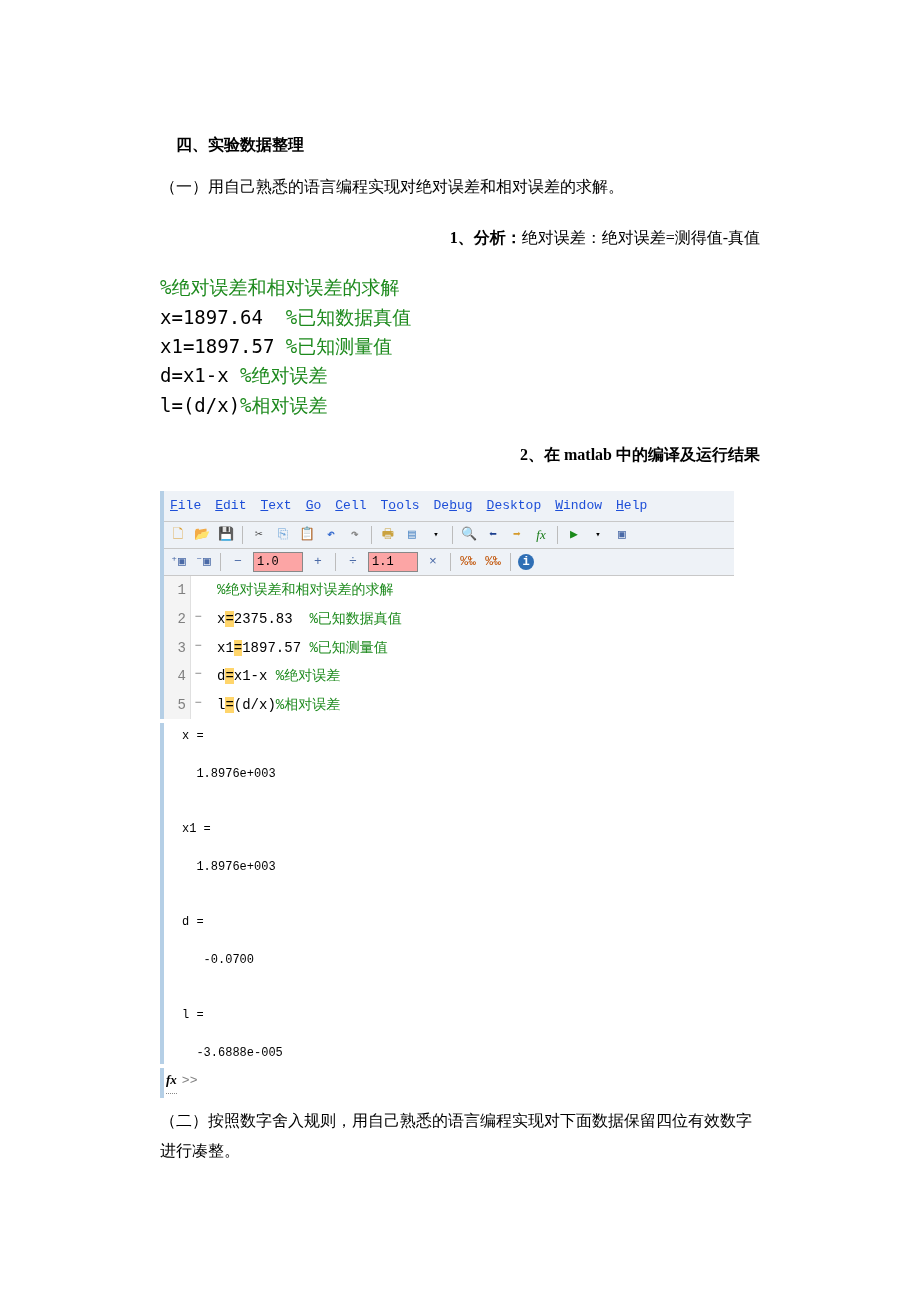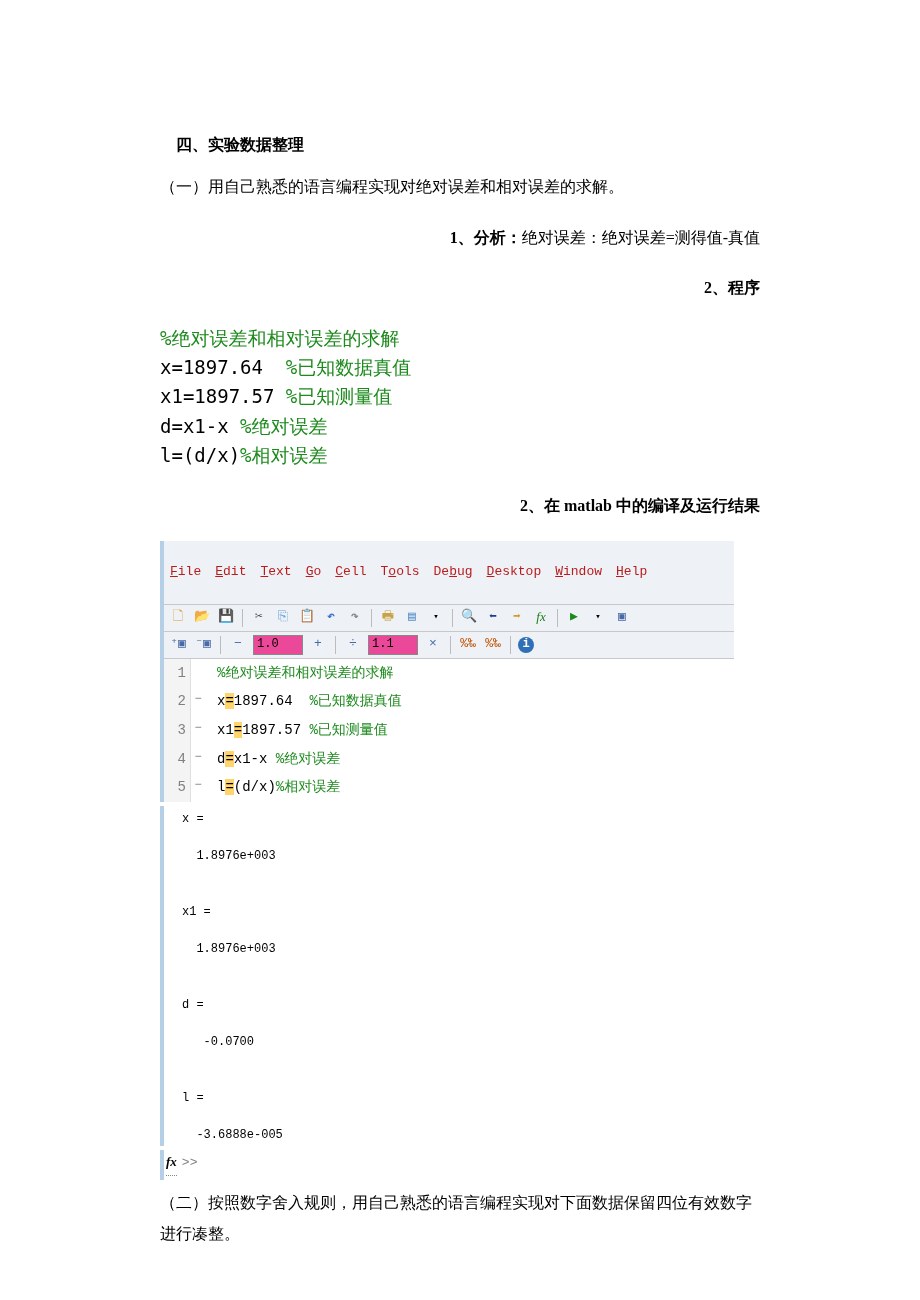--- a/index.html
+++ b/index.html
@@ -50,24 +50,24 @@
     border-left: 4px solid #b5cfe6;
     margin: 6px 0 4px 0;
     width: 570px;
     font-family: "Courier New", monospace;
     font-size: 13px;
     background: #fff;
   }
   .menubar {
     display: flex;
     gap: 14px;
-    padding: 19px 6px;
+    padding: 3px 6px;
     background: #eef2f7;
     border-bottom: 1px solid #c8c8c8;
-    color: #b91c1c;
+    color: #1d4ed8;
   }
   .menubar span u { text-decoration: underline; display:inline; }
   .toolbar {
     display: flex;
     align-items: center;
     gap: 4px;
     padding: 3px 4px;
     border-bottom: 1px solid #c8c8c8;
     background: #eef2f7;
   }
@@ -107,21 +107,21 @@
     background: #eef2f7;
   }
   .tbtn {
     display:inline-flex; align-items:center; justify-content:center;
     width:20px; height:18px;
     color:#4a6aa7;
   }
   .numbox {
     width: 42px; height: 18px;
     border: 1px solid #888;
-    background:#ec4899;
+    background:#fca5a5;
     font-family: "Courier New", monospace;
     font-size: 12px;
     padding: 0 3px;
     display:inline-flex; align-items:center;
   }
   .editor {
     font-family: "Courier New", monospace;
     font-size: 14px;
     background:#fff;
   }
@@ -178,21 +178,20 @@
 <div class="page">
 
   <div class="h4">四、实验数据整理</div>
 
   <div class="sub">（一）用自己熟悉的语言编程实现对绝对误差和相对误差的求解。</div>
 
   <div class="para">
     <span class="bolditem">1、分析：</span><span>绝对误差：绝对误差=测得值-真值</span>
   </div>
 
-  <div class="para bolditem">2、程序</div>
 
   <div class="code"><span class="comment">%绝对误差和相对误差的求解</span>
 <span>x=1897.64  </span><span class="comment">%已知数据真值</span>
 <span>x1=1897.57 </span><span class="comment">%已知测量值</span>
 <span>d=x1-x </span><span class="comment">%绝对误差</span>
 <span>l=(d/x)</span><span class="comment">%相对误差</span></div>
 
   <div class="para bolditem">2、在 matlab 中的编译及运行结果</div>
 
   <div class="screenshot-wrap">
@@ -255,21 +254,21 @@
 
     <div class="editor">
       <div class="erow">
         <div class="gut">1</div>
         <div class="brk"> </div>
         <div class="eline"><span class="ecomment">%绝对误差和相对误差的求解</span></div>
       </div>
       <div class="erow">
         <div class="gut">2</div>
         <div class="brk">−</div>
-        <div class="eline"><span class="ekey">x</span><span class="hl">=</span><span class="ekey">1897.64  </span><span class="ecomment">%已知数据真值</span></div>
+        <div class="eline"><span class="ekey">x</span><span class="hl">=</span><span class="ekey">2375.83  </span><span class="ecomment">%已知数据真值</span></div>
       </div>
       <div class="erow">
         <div class="gut">3</div>
         <div class="brk">−</div>
         <div class="eline"><span class="ekey">x1</span><span class="hl">=</span><span class="ekey">1897.57 </span><span class="ecomment">%已知测量值</span></div>
       </div>
       <div class="erow">
         <div class="gut">4</div>
         <div class="brk">−</div>
         <div class="eline"><span class="ekey">d</span><span class="hl">=</span><span class="ekey">x1-x </span><span class="ecomment">%绝对误差</span></div>

